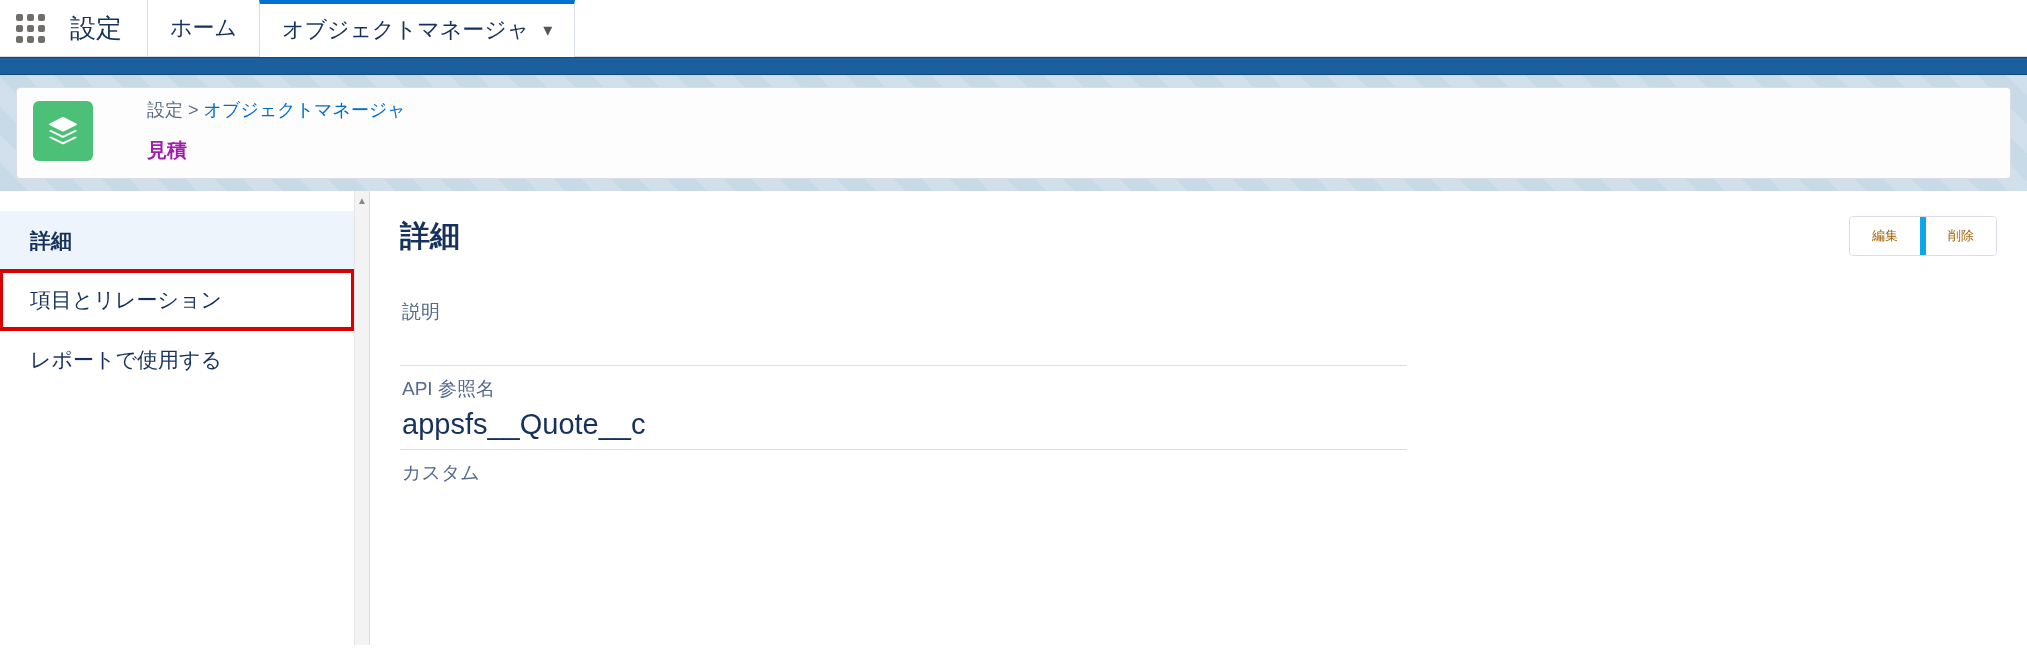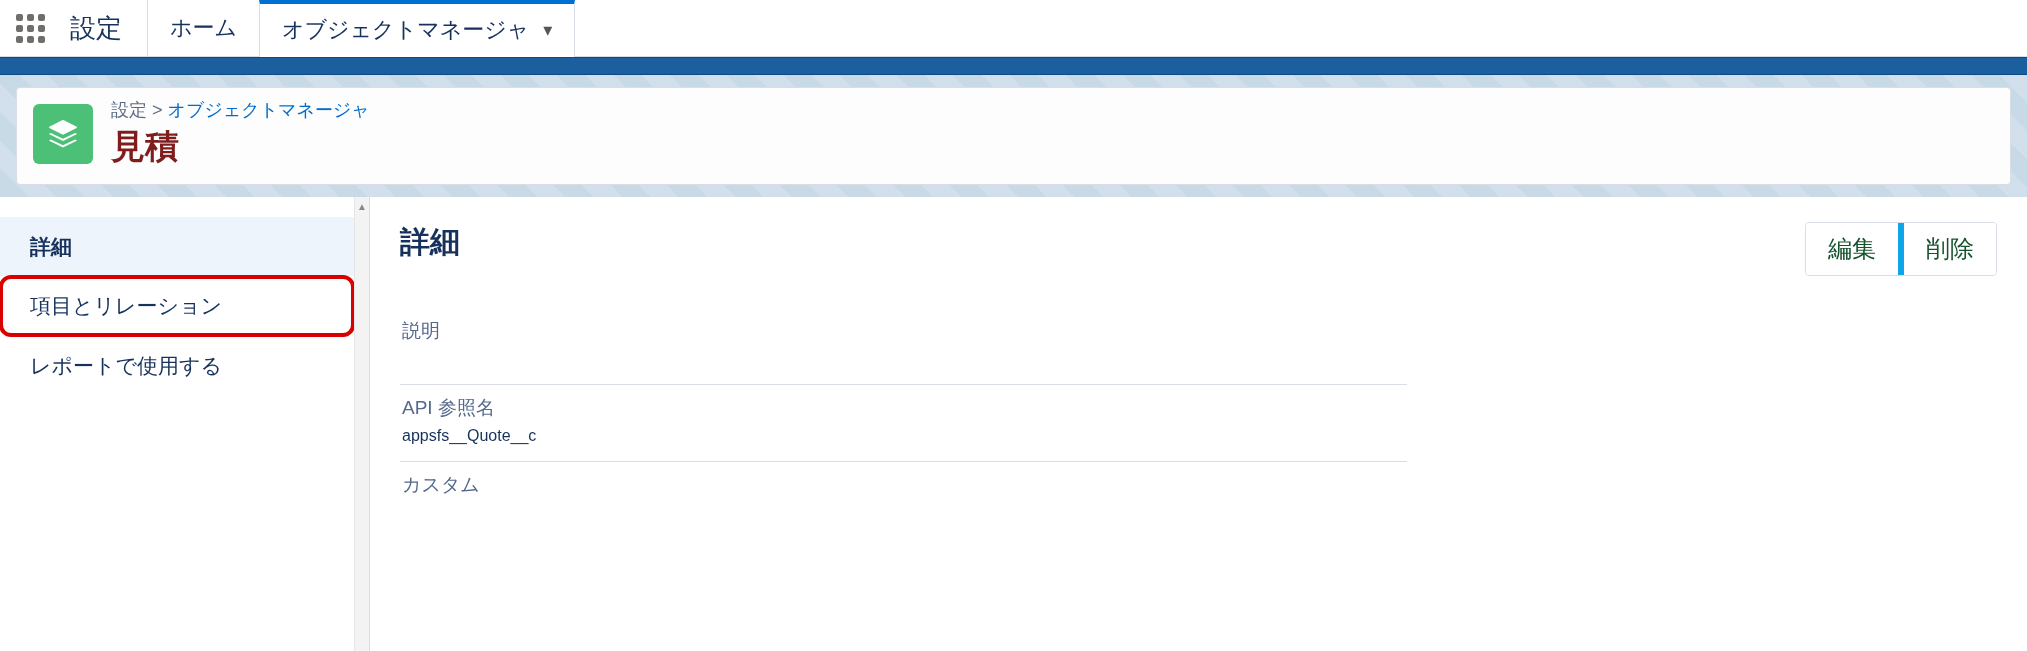--- a/index.html
+++ b/index.html
@@ -89,24 +89,24 @@
     align-items:center;
     gap:18px;
   }
   .obj-icon {
     width:60px;height:60px;border-radius:6px;
     background:#4bc076;
     display:flex;align-items:center;justify-content:center;
     flex:0 0 auto;
   }
   .obj-icon svg { width:34px;height:34px;fill:#fff; }
-  .bc-texts { display:flex;flex-direction:column;gap:2px; }
+  .bc-texts { display:flex;flex-direction:column;gap:15px;margin-left:36px; }
   .bc-line { font-size:18px; color:#5a6c85; }
   .bc-line a { color:#006dcc; text-decoration:none; }
-  .bc-title { font-size:34px; font-weight:700; color:#7f1d1d; }
+  .bc-title { font-size:20px; font-weight:700; color:#a21caf; }
 
   
   .lower {
     display:flex;
     border-top:0;
     background:#fff;
     height:calc(100% - 57px - 18px - 122px);
   }
 
   .sidebar-wrap {
@@ -141,57 +141,56 @@
     cursor:pointer;
     line-height:1.3;
   }
   .side-item.active {
     background:#eef4fb;
     font-weight:600;
   }
   .side-item.hl {
     outline:4px solid #d90000;
     outline-offset:-3px;
-    border-radius:11px;
   }
 
   
   .detail {
     flex:1;
     padding:25px 30px 0 30px;
     position:relative;
   }
   .detail-head {
     display:flex;
     justify-content:space-between;
     align-items:flex-start;
     margin-bottom:32px;
   }
   .detail-title { font-size:30px; font-weight:700; color:#16325c; }
   .btn-group { display:flex; border:1px solid #d8dde6; border-radius:4px; overflow:hidden; }
   .btn {
     padding:10px 22px;
-    font-size:24px;
-    background:#fff;
-    color:#14532d;
+    font-size:13px;
+    background:#fff;
+    color:#a16207;
     cursor:pointer;
     border:none;
   }
   .btn + .btn { border-left:6px solid #0ea5e9;text-align:center; }
 
   .field-cols {
     display:flex;
   }
   .col { flex:1; min-width:0; }
   .field {
     border-bottom:1px solid #d8dde6;
     padding:10px 2px 8px 2px;
   }
   .field .label { font-size:19px; color:#54698d; margin-bottom:6px; }
-  .field .value { font-size:16px; color:#16325c; min-height:26px; }
+  .field .value { font-size:29px; color:#16325c; min-height:26px; }
   .check { font-size:22px; font-weight:700; color:#16325c; }
 
   .spacer-right { width:590px; } 
 
 </style>
 </head>
 <body>
 
 <div class="top-header">
   <div class="app-launcher">

